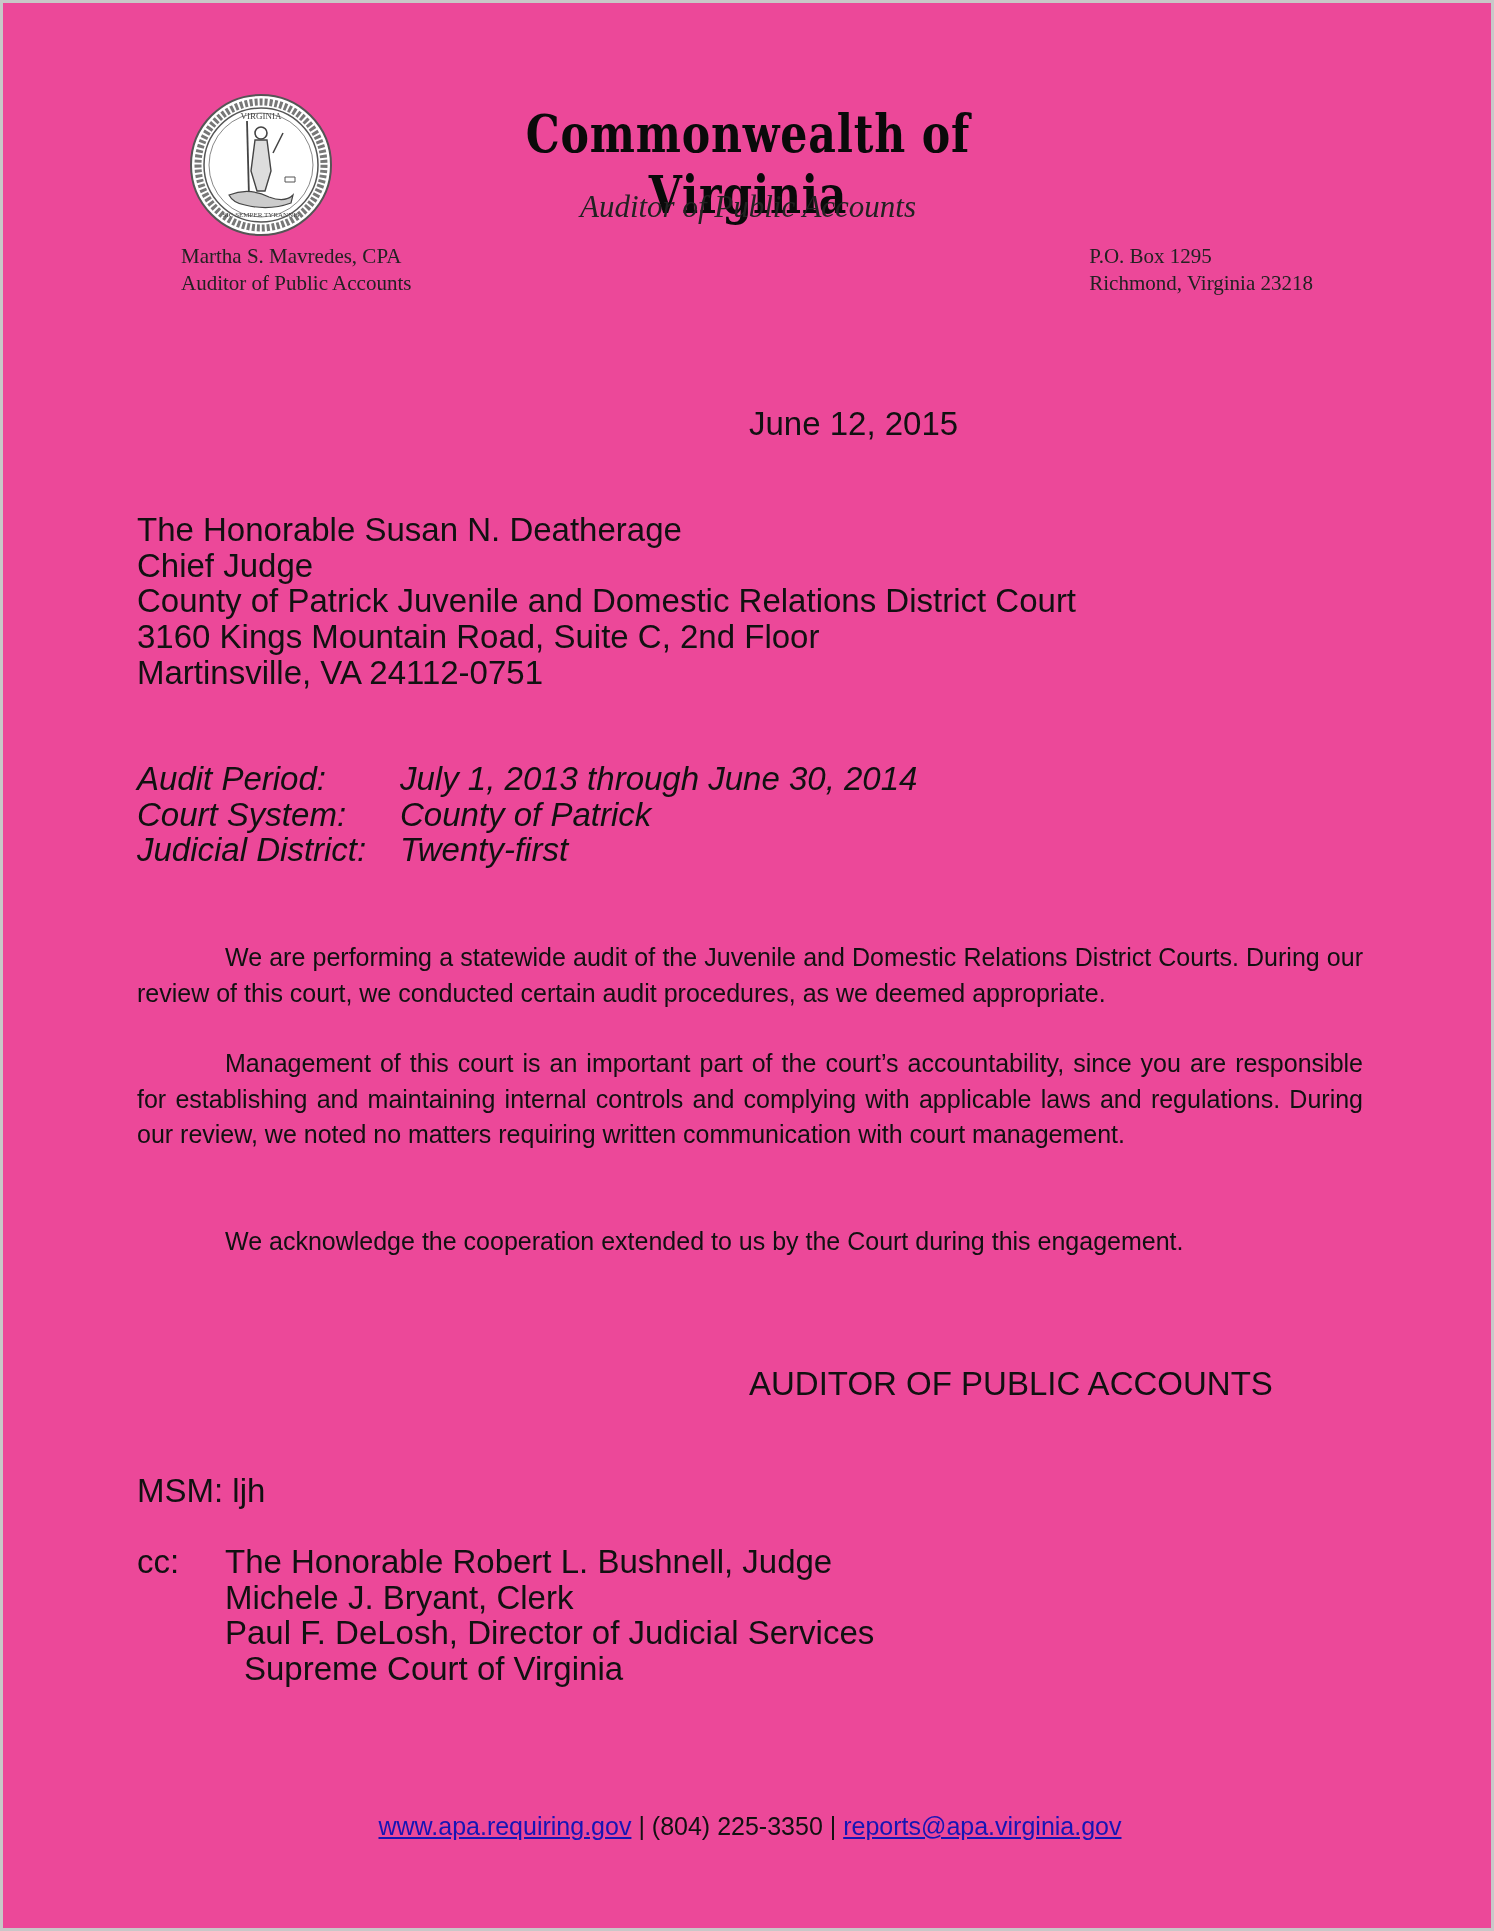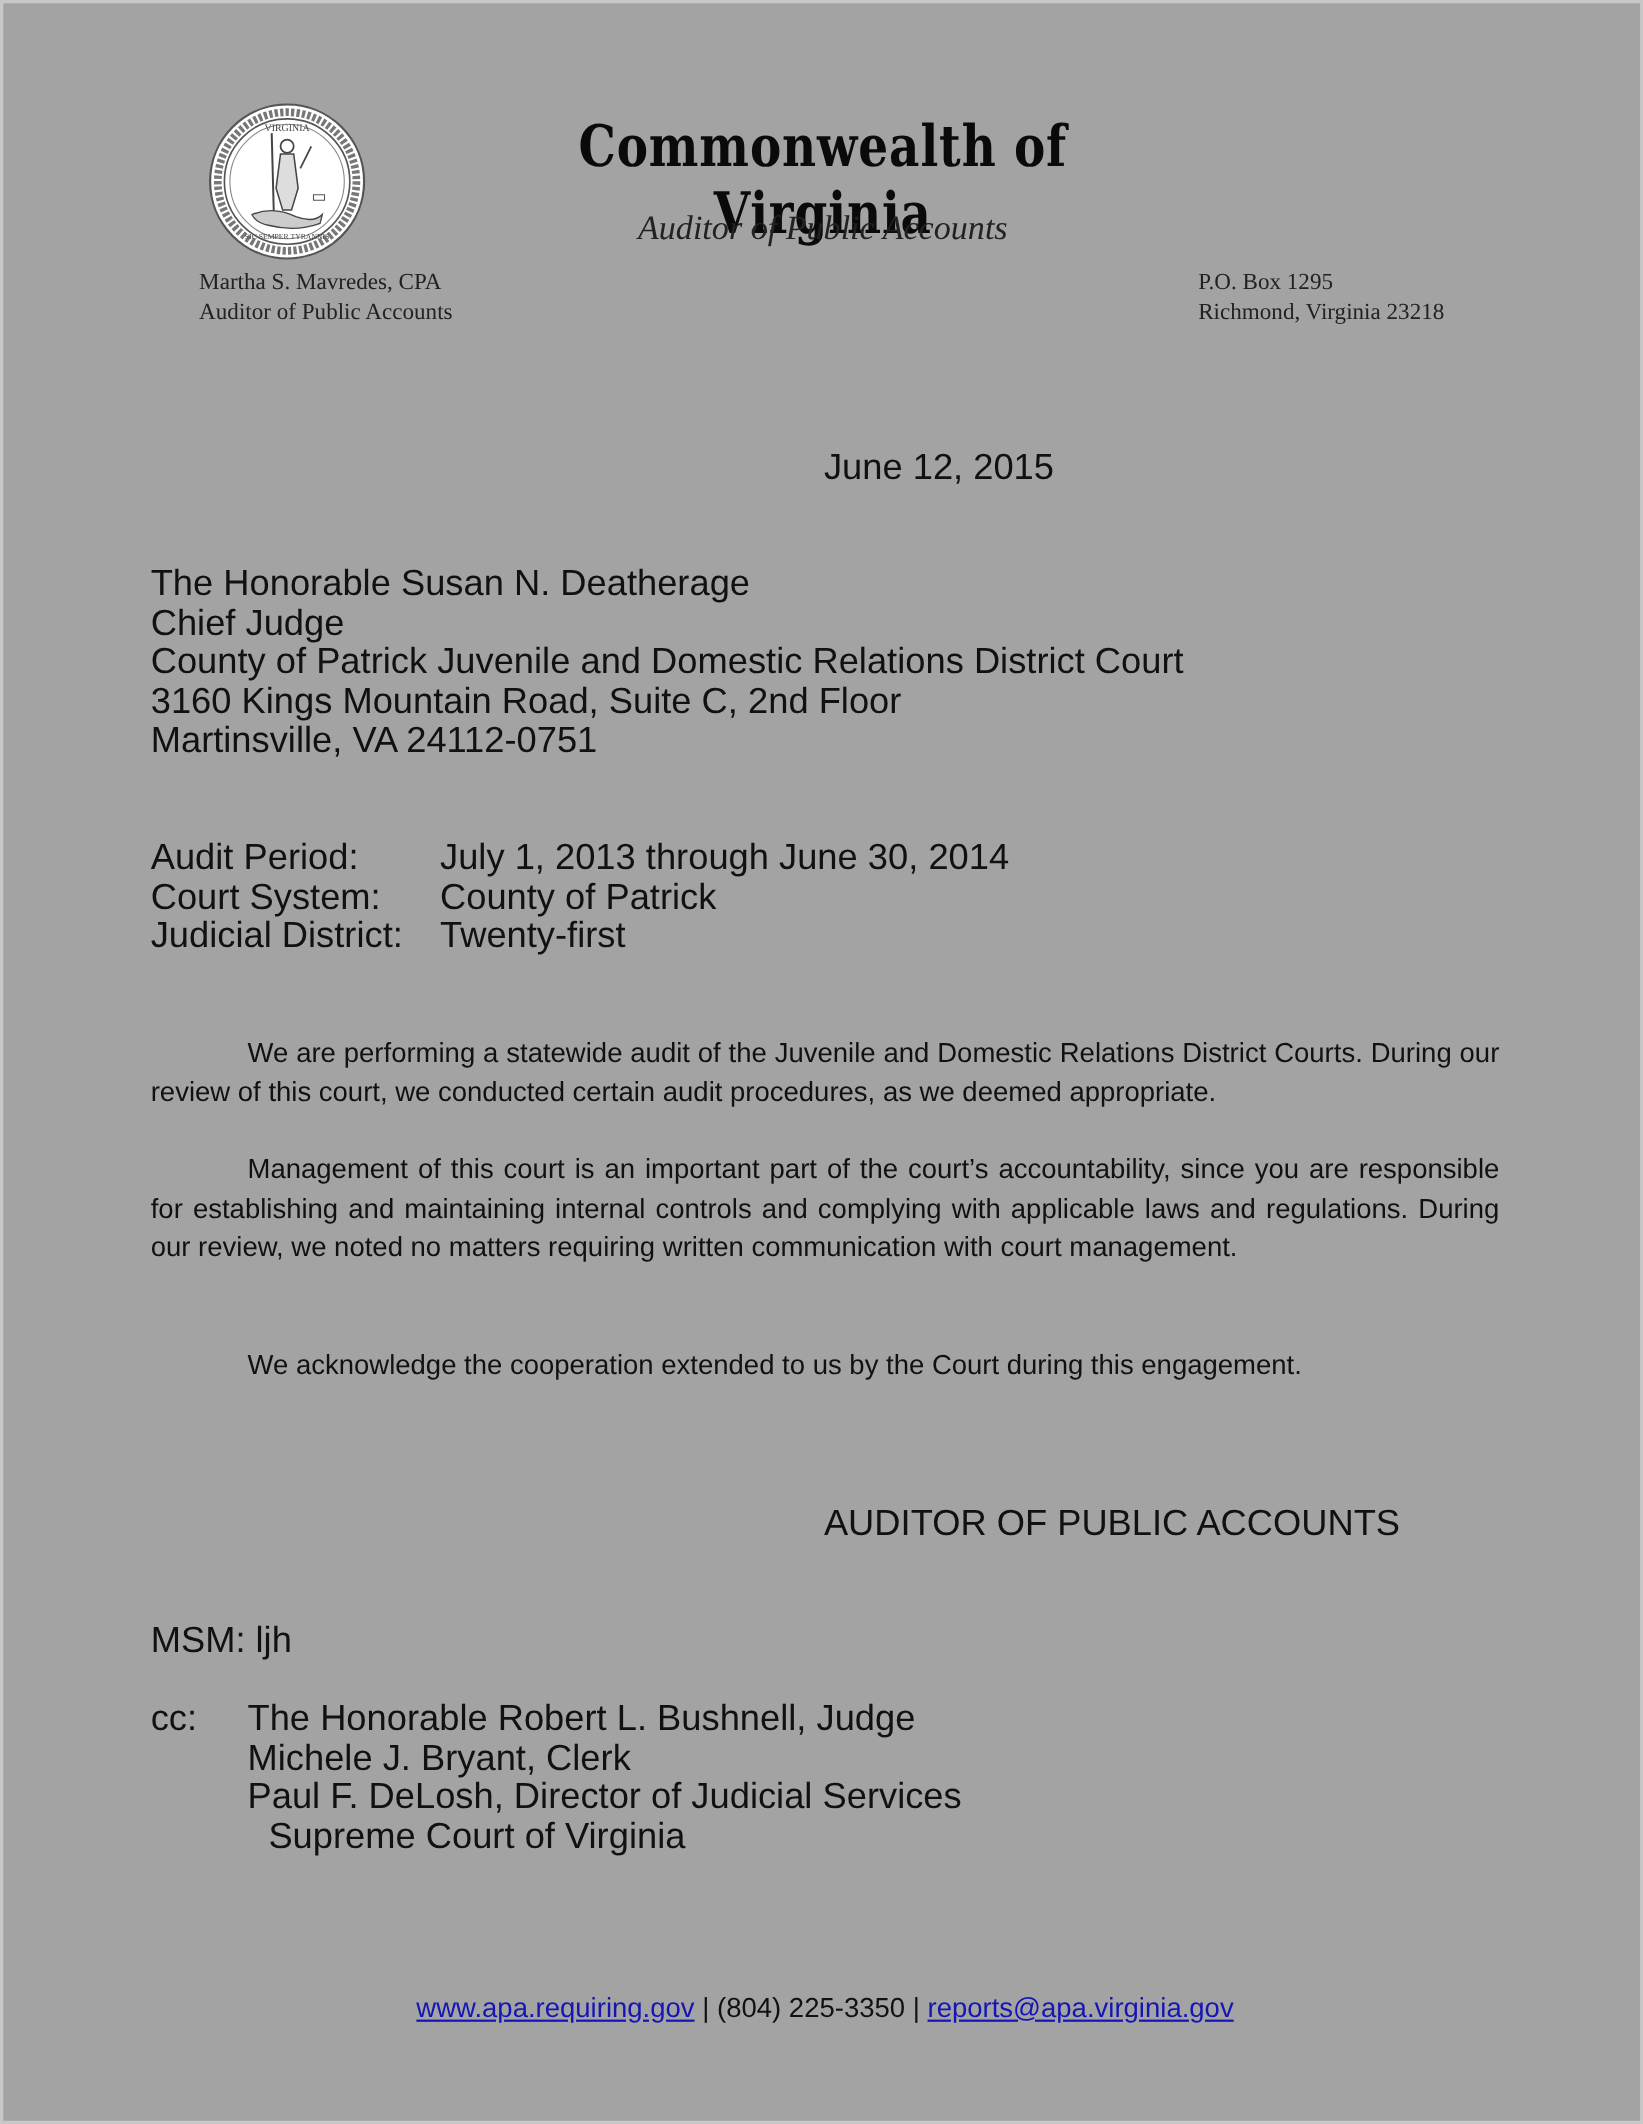--- a/index.html
+++ b/index.html
@@ -1,19 +1,19 @@
 <!DOCTYPE html>
 <html><head>
 <meta charset="utf-8">
 <style>
   html, body { margin: 0; padding: 0; background: #ffffff; }
   body { width: 1494px; height: 1931px; position: relative; overflow: hidden; }
   .page {
     position: absolute; left: 0; top: 0; width: 1494px; height: 1931px;
-    box-sizing: border-box; border: 3px solid #c8c8c8; background: #a3a3a3;
+    box-sizing: border-box; border: 3px solid #c8c8c8; background: #ec4899;
   }
   .serif { font-family: "Liberation Serif", "DejaVu Serif", serif; color: #111; }
   .sans { font-family: "Liberation Sans", "DejaVu Sans", sans-serif; color: #000; }
   .abs { position: absolute; white-space: nowrap; }
 
   
   .seal { position: absolute; left: 186px; top: 90px; width: 144px; height: 144px; }
   .lh-title {
     position: absolute; left: 420px; top: 100px; width: 650px; text-align: center;
     font-family: "DejaVu Serif", "Liberation Serif", serif; font-weight: bold;
@@ -26,21 +26,21 @@
   }
   .lh-left { left: 178px; top: 240px; font-size: 21px; line-height: 27px; color: #222; }
   .lh-right { right: 178px; top: 240px; font-size: 21px; line-height: 27px; text-align: left; color: #222; }
 
   
   .body-text { font-size: 33px; line-height: 35.7px; color: #111; }
   .date { left: 746px; top: 403px; }
   .recipient { left: 134px; top: 509px; }
   .recipient div { height: 35.7px; }
   .audit-info { left: 134px; top: 758px; }
-  .audit-row { display: flex; height: 35.7px; }
+  .audit-row { display: flex; height: 35.7px; font-style: italic; }
   .audit-label { width: 263px; }
   .para {
     position: absolute; left: 134px; width: 1226px; font-size: 25px; line-height: 35.7px;
     text-align: justify; text-align-last: left; color: #111;
   }
   .para .indent { display: inline-block; width: 88px; }
   .p1 { top: 937px; }
   .p2 { top: 1043px; }
   .p3 { top: 1221px; }
   .signature { left: 746px; top: 1363px; }

